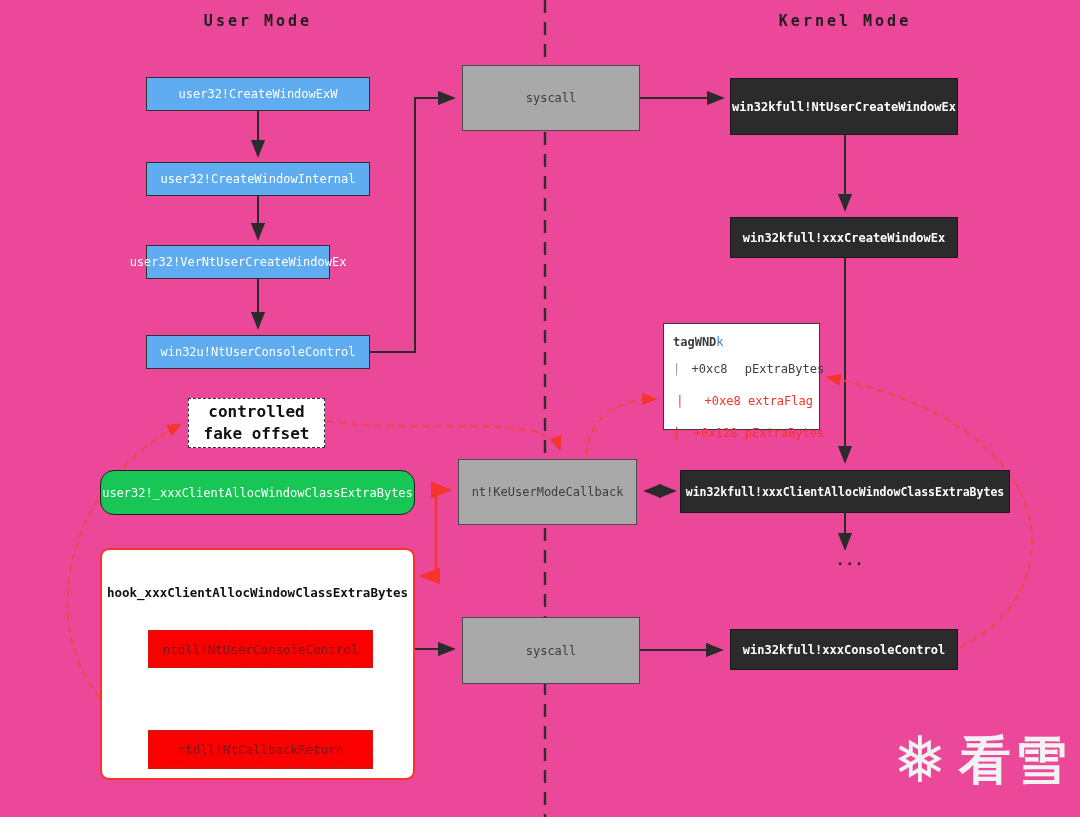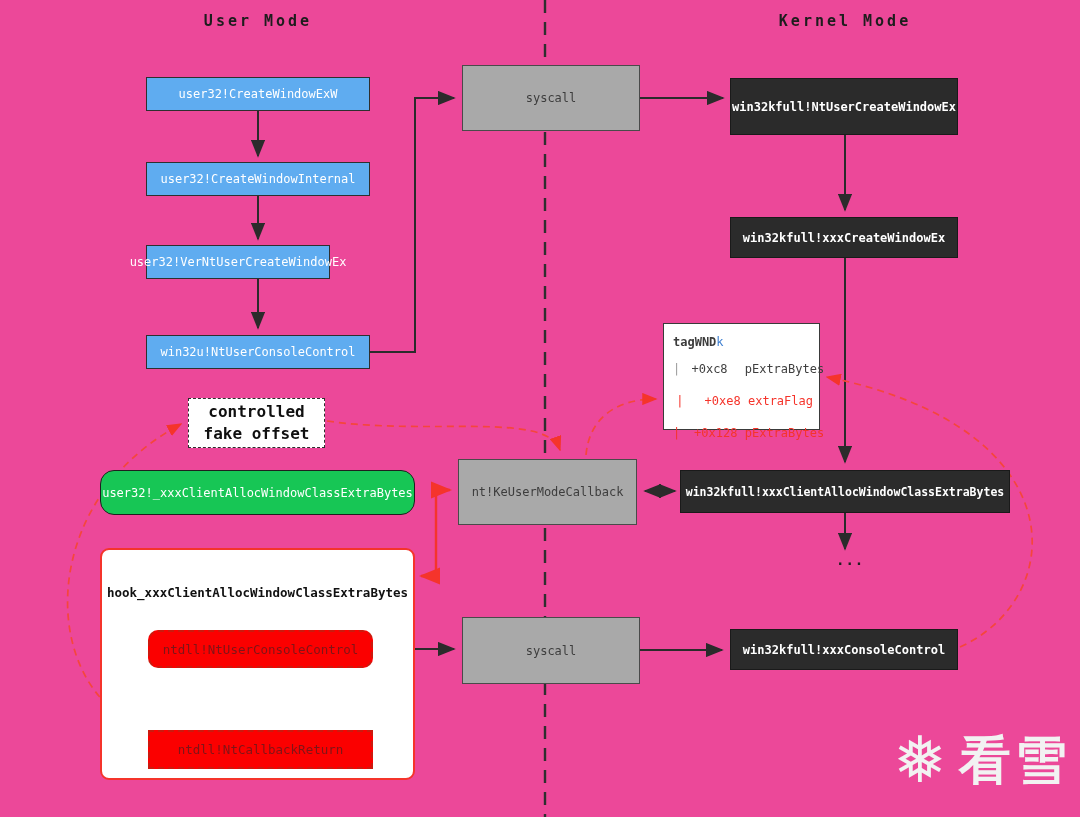--- a/index.html
+++ b/index.html
@@ -130,21 +130,21 @@
     <div>controlled</div>
     <div>fake offset</div>
   </div>
 
   <div class="node green-box" style="left:100px; top:470px; width:315px; height:45px;border-radius:14px;">user32!_xxxClientAllocWindowClassExtraBytes</div>
 
   <div class="node syscall-box" style="left:458px; top:459px; width:179px; height:66px;">nt!KeUserModeCallback</div>
 
   <div class="hook-box" style="left:100px; top:548px; width:315px; height:232px;"></div>
   <div class="hook-title" style="left:100px; top:585px; width:315px;">hook_xxxClientAllocWindowClassExtraBytes</div>
-  <div class="node red-box" style="left:148px; top:630px; width:225px; height:38px; z-index:3;border-radius:10px;">ntdll!NtUserConsoleControl</div>
+  <div class="node red-box" style="left:148px; top:630px; width:225px; height:38px; z-index:3;">ntdll!NtUserConsoleControl</div>
   <div class="node red-box" style="left:148px; top:730px; width:225px; height:39px; z-index:3;">ntdll!NtCallbackReturn</div>
 
   <div class="watermark" style="left:893px; top:728px;">
     <span class="wm-flake">❅</span>
     <span class="wm-text">看雪</span>
   </div>
 
 </div>
 
 </body></html>

